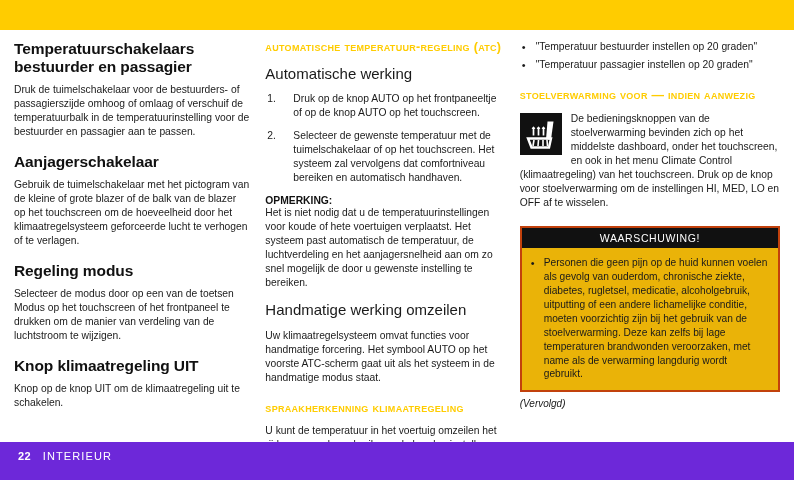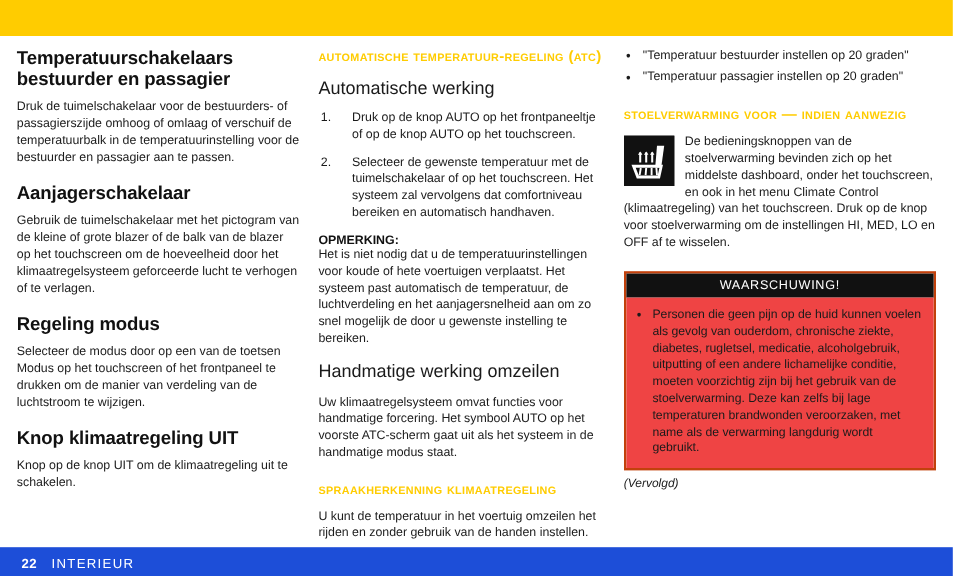--- a/index.html
+++ b/index.html
@@ -25,22 +25,22 @@
   }
   .top-bar {
     position: absolute;
     top: 0; left: 0; right: 0;
     height: 30px;
     background: #ffcc00;
   }
   .bottom-bar {
     position: absolute;
     bottom: 0; left: 0; right: 0;
-    height: 24px;
-    background: #1d4ed8;
+    height: 38px;
+    background: #6d28d9;
   }
   .footer-inner {
     position: absolute;
     left: 18px;
     top: 8px;
     display: flex;
     align-items: baseline;
     gap: 12px;
   }
   .footer-page-num {
@@ -182,21 +182,21 @@
   .warning-title {
     background: #111111;
     color: #ffffff;
     text-align: center;
     font-size: 10.5px;
     letter-spacing: 0.6px;
     padding: 4px 0 4px 0;
   }
   .warning-body {
     padding: 8px 9px 9px 7px;
-    background: #ef4444;
+    background: #eab308;
   }
   .warning-body ul {
     margin: 0;
     padding: 0;
     list-style: none;
   }
   .warning-body ul li {
     position: relative;
     padding-left: 15px;
     font-size: 10.2px;

